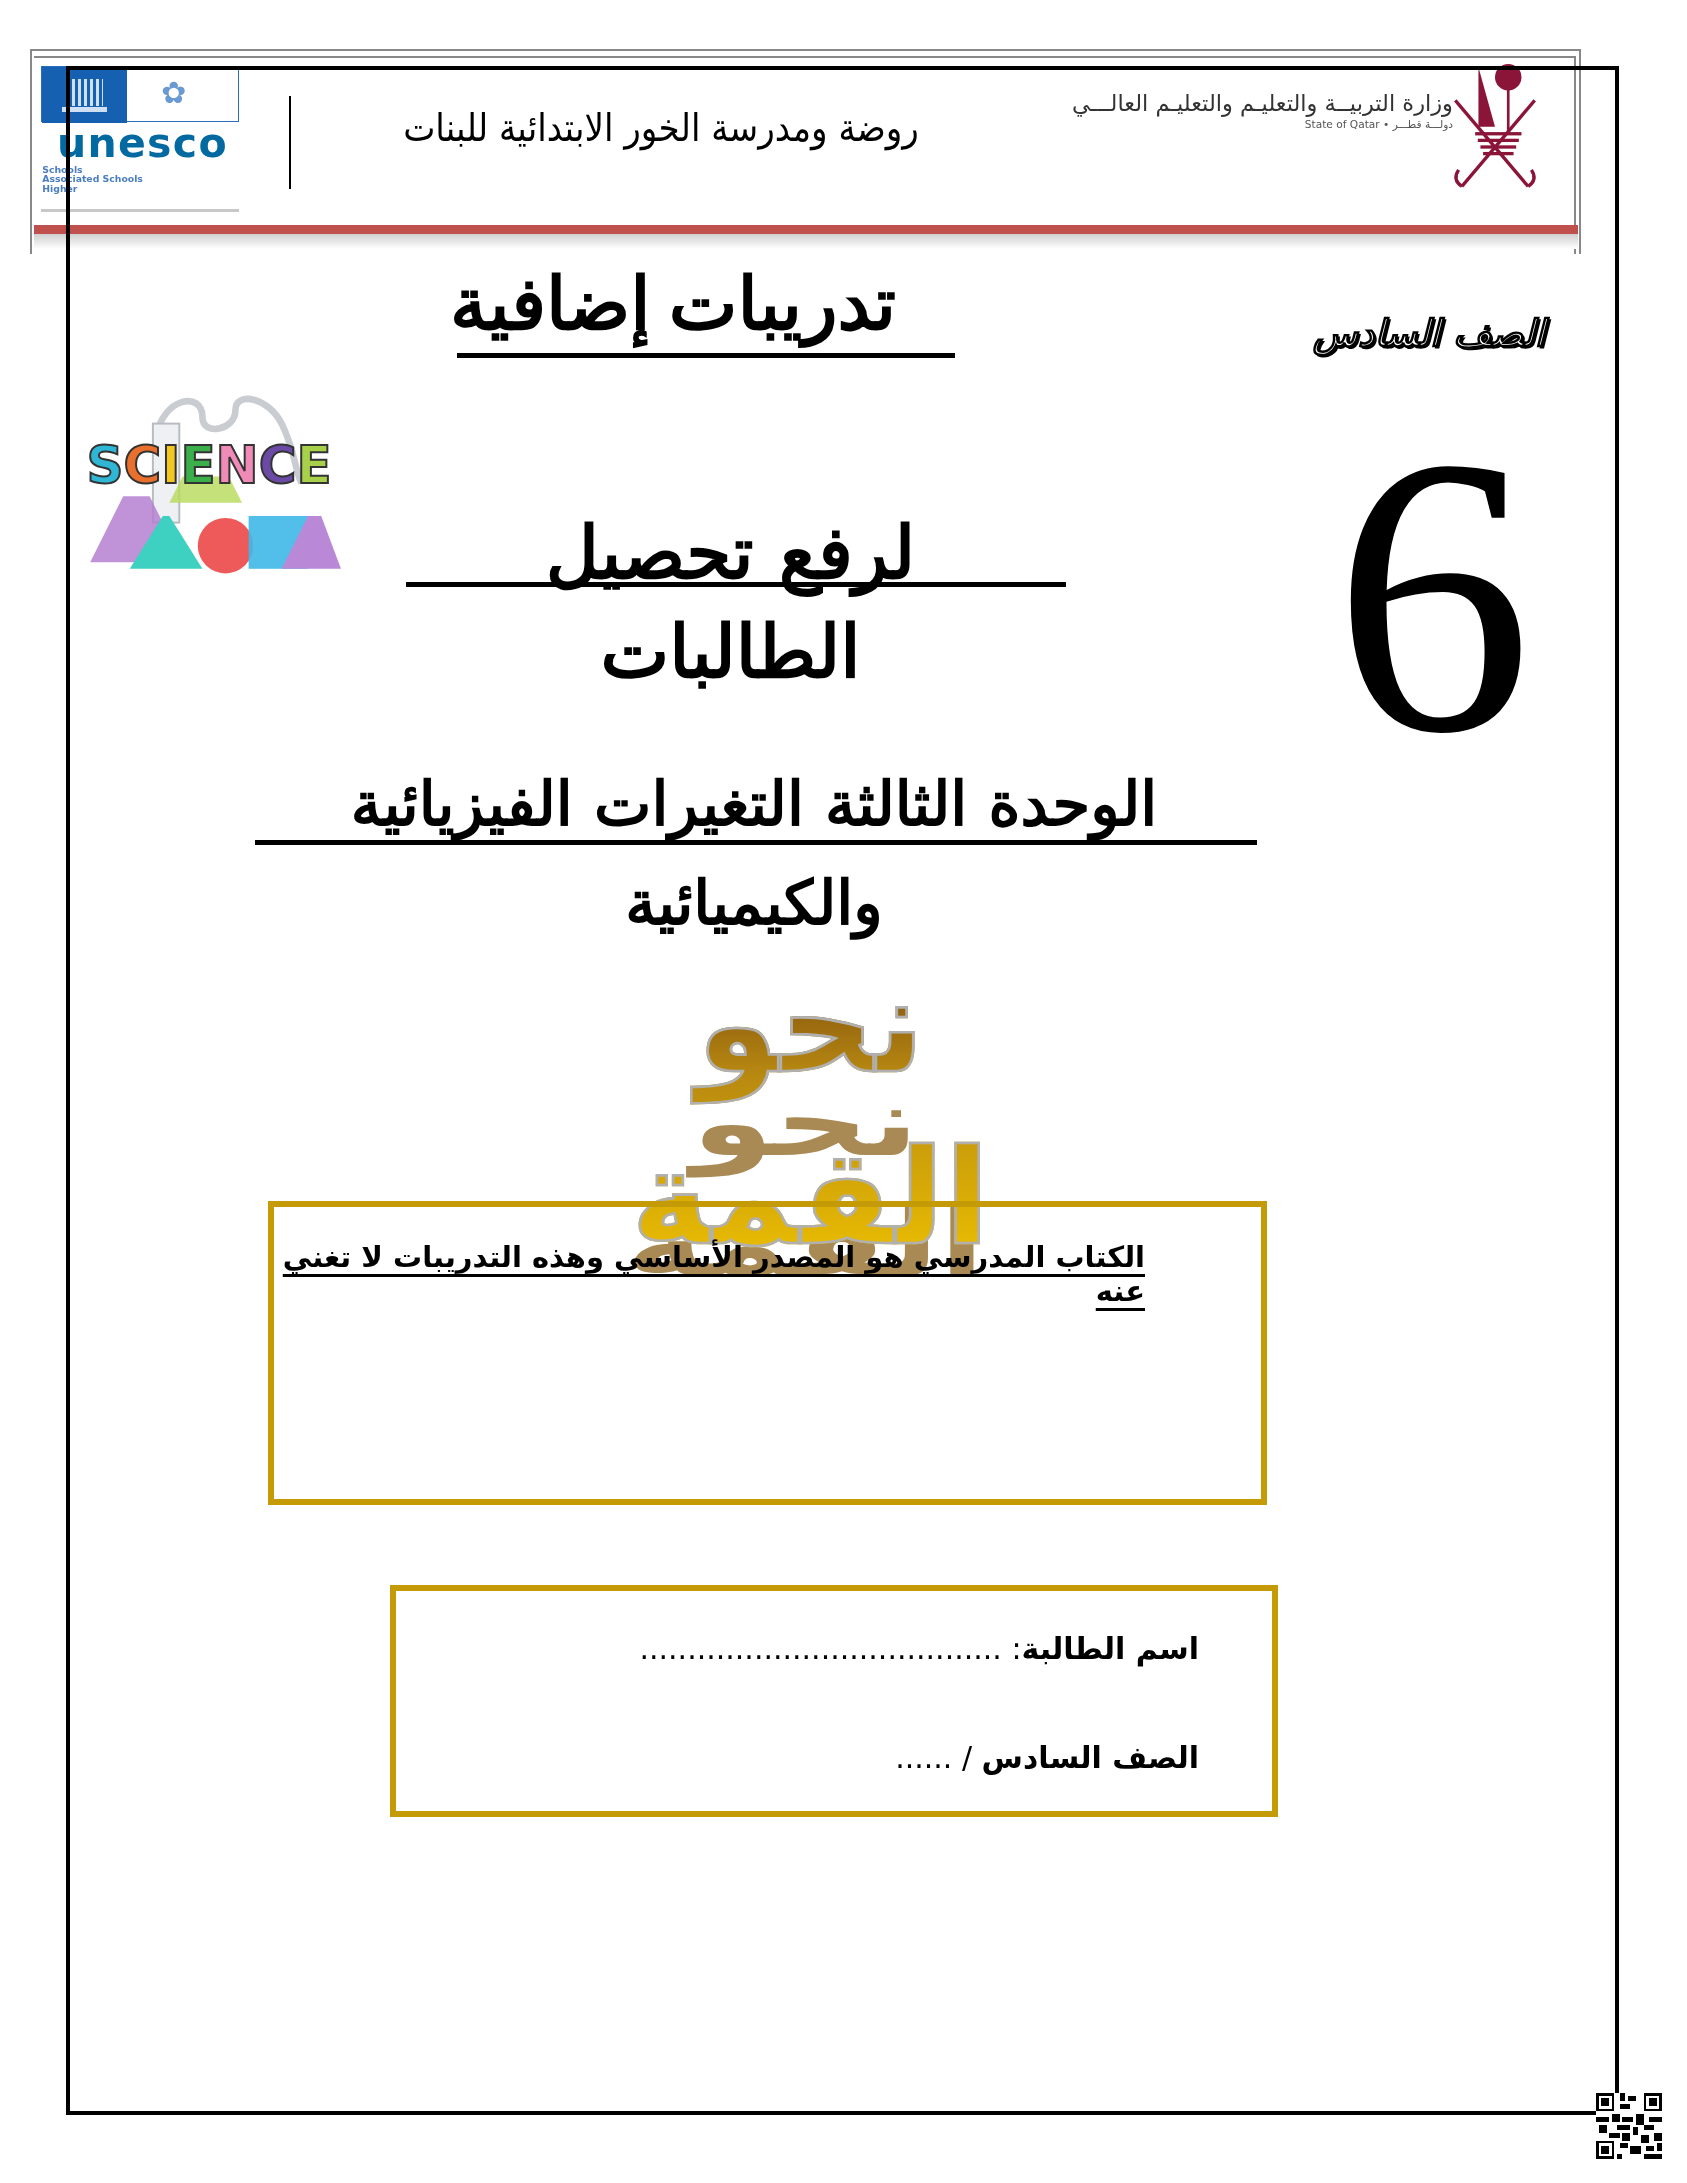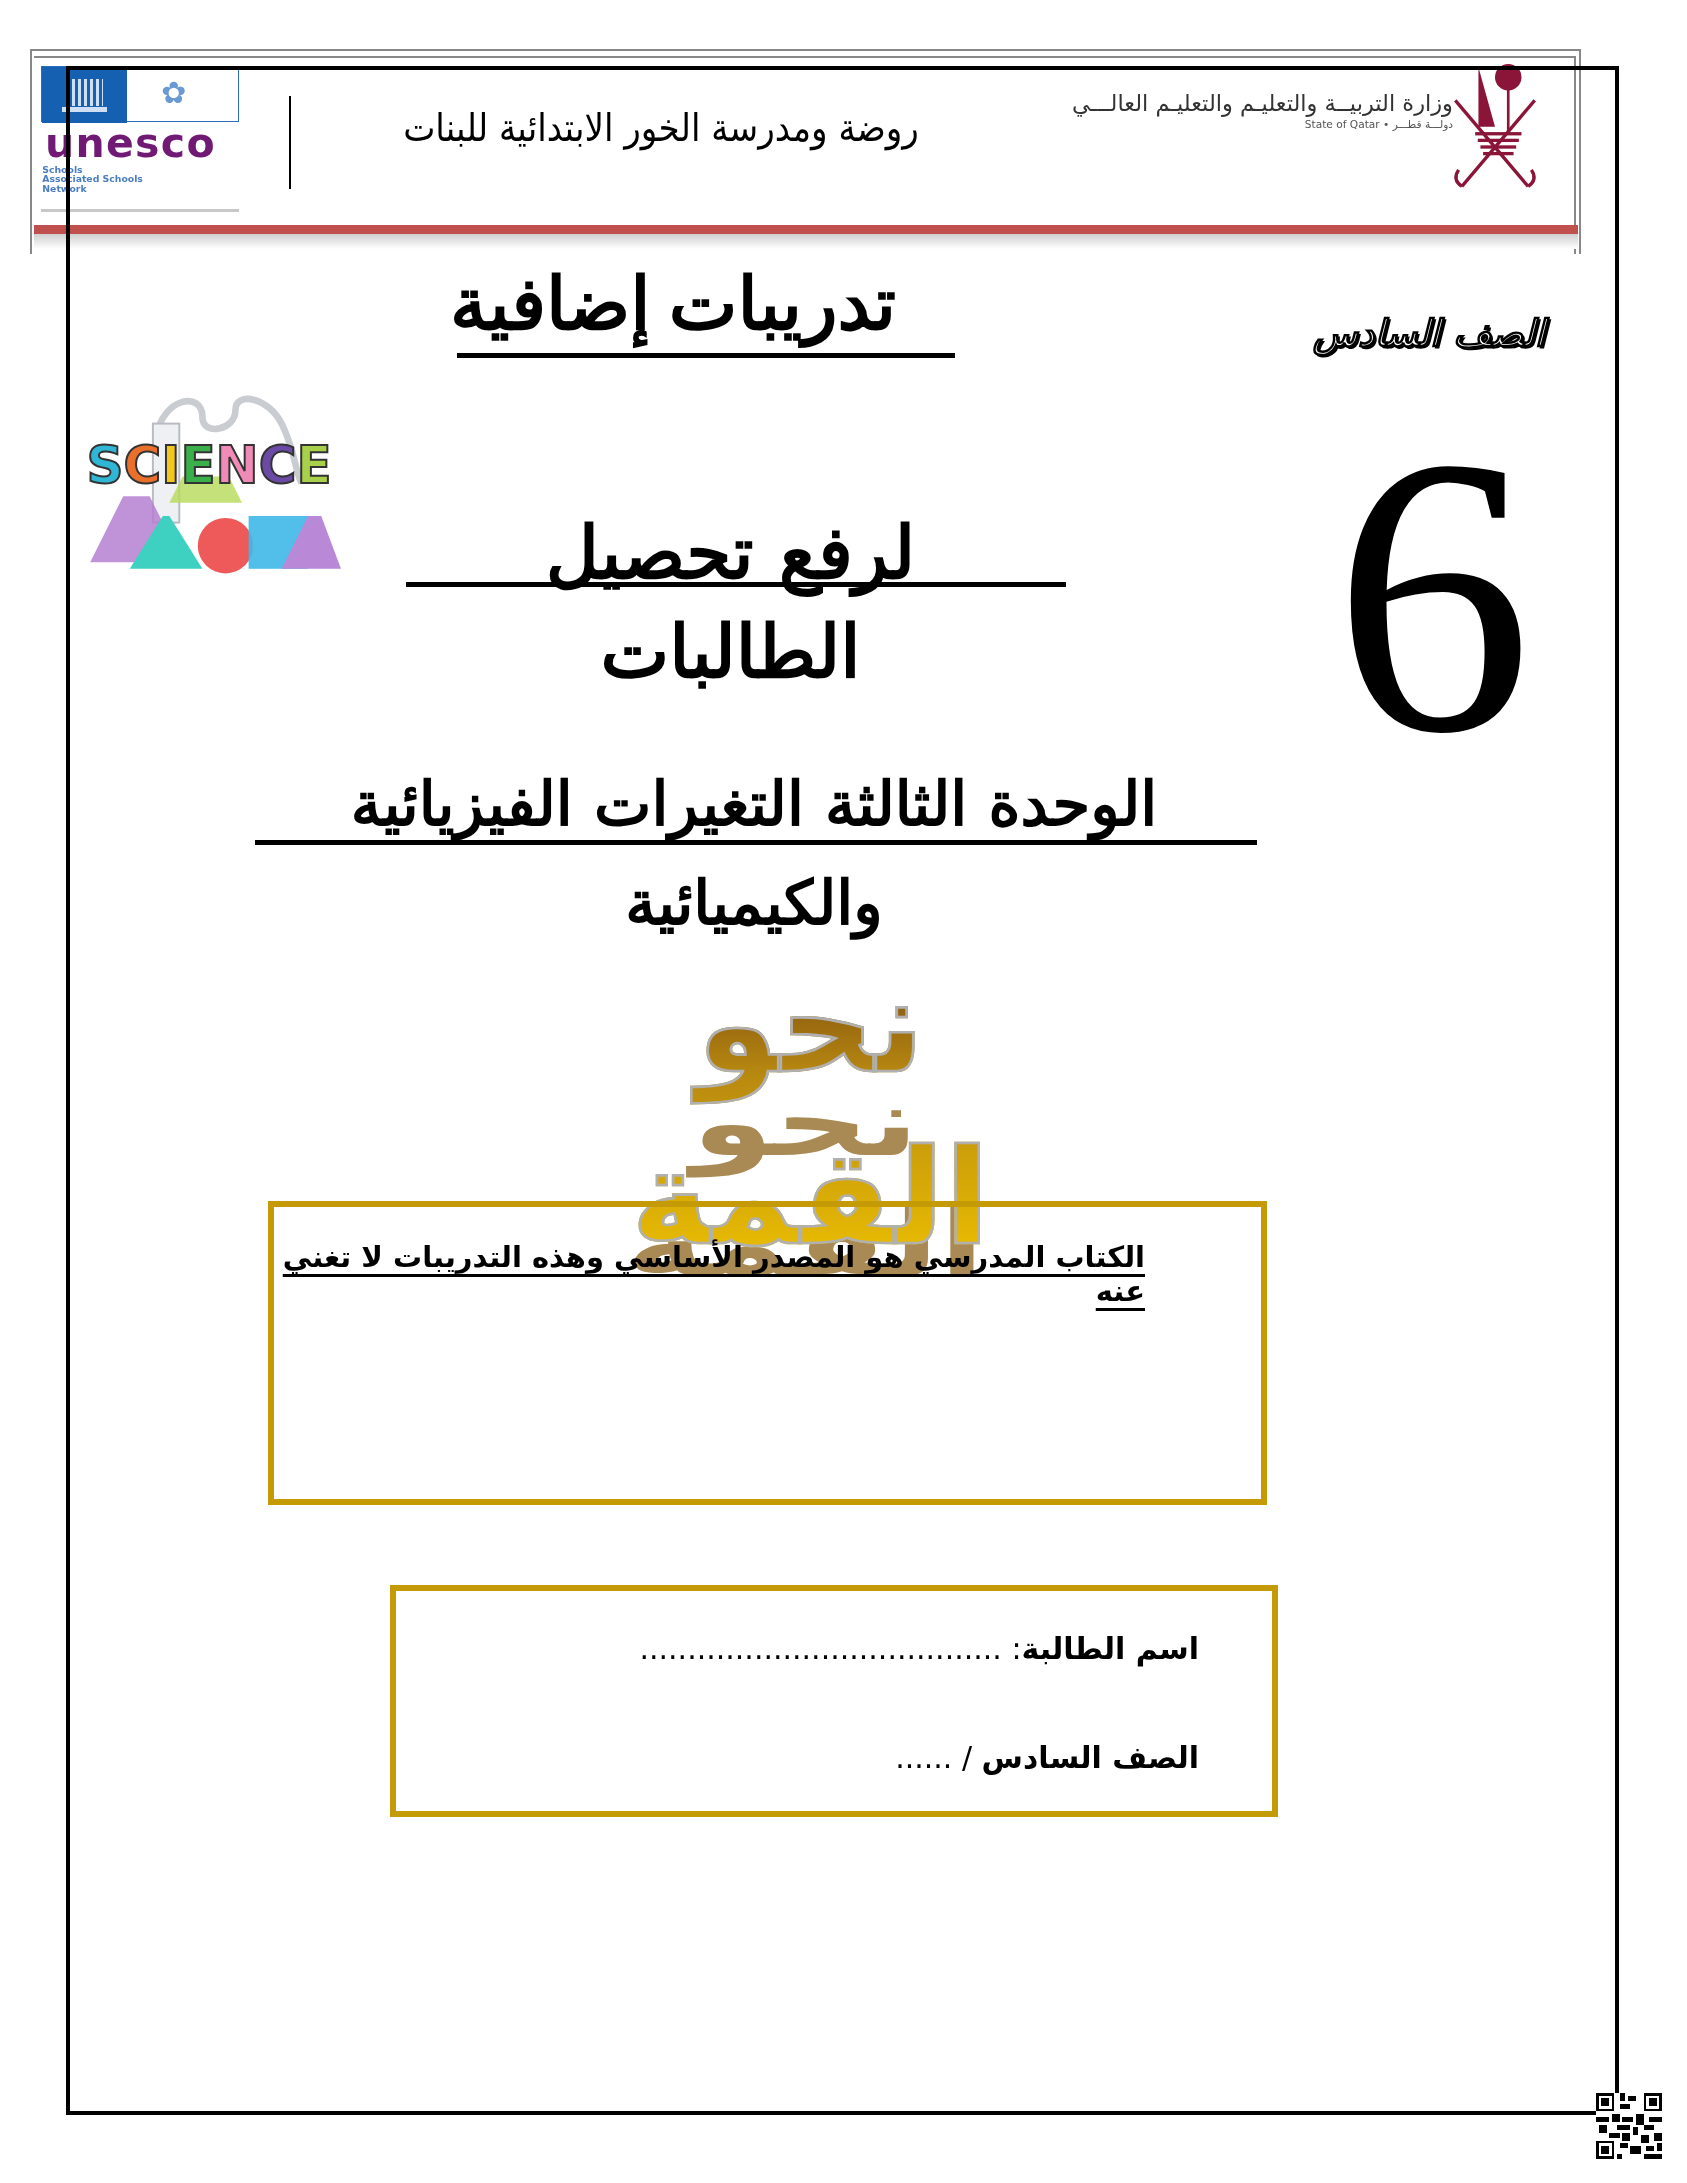--- a/index.html
+++ b/index.html
@@ -21,22 +21,22 @@
                   border: 4.6px solid #000; box-sizing: border-box; border-top-width: 4.6px; }
 
     
     .unesco { left: 41px; top: 66px; width: 205px; height: 149px; }
     .unesco-top { position:absolute; left:0; top:0; width:198px; height:56px; border:1.3px solid #2a6ebb; box-sizing:border-box; }
     .unesco-temple { position:absolute; left:0; top:0; width:85px; height:56px; background:#1560b0; }
     .unesco-temple::before { content:""; position:absolute; left:24px; top:12px; width:37px; height:26.5px;
        background: repeating-linear-gradient(90deg, #cfe0f5 0 3.3px, #1560b0 3.3px 6px); }
     .unesco-temple::after { content:""; position:absolute; left:20px; top:40px; width:45px; height:5.3px; background:#cfe0f5; }
     .unesco-knot { position:absolute; left:119px; top:8px; font-size:30px; color:#6a9ad4; }
-    .unesco-word { position:absolute; left:4px; top:53px; font-family:"DejaVu Sans", sans-serif; font-weight:bold;
-                   font-size:41px; color:#701a75; letter-spacing:1.3px; }
+    .unesco-word { position:absolute; left:16px; top:53px; font-family:"DejaVu Sans", sans-serif; font-weight:bold;
+                   font-size:41px; color:#0369a1; letter-spacing:1.3px; }
     .unesco-sub { position:absolute; left:1.3px; top:99px; font-size:9.3px; line-height:9.3px; color:#4a7ec0; font-weight:bold; }
     .unesco-rule { position:absolute; left:0; top:143px; width:198px; height:2.6px; background:#c8c8c8; }
     .hdr-divider { left: 289px; top: 96px; width: 2px; height: 93px; background: #000; }
 
     .school-name { left: 370px; top: 106px; width: 582px; text-align: center; direction: rtl;
                    font-family: "DejaVu Sans Condensed", "DejaVu Sans", sans-serif; font-size: 38px; }
 
     .ministry { left: 1016px; top: 89px; width: 437px; text-align: right; }
     .ministry-ar { direction: rtl; font-size: 22.5px; line-height: 29px; color: #333; }
     .ministry-en { font-family: "Liberation Sans", sans-serif; font-size: 26.5px; line-height: 30px; color: #333; letter-spacing:-0.7px; }
@@ -96,21 +96,21 @@
 
 <div class="abs unesco">
   <div class="unesco-top">
     <div class="unesco-temple"></div>
     <div class="unesco-knot">✿</div>
   </div>
   <div class="unesco-word">unesco</div>
   <div class="unesco-sub">
     <div>Schools</div>
     <div>Associated Schools</div>
-    <div>Network</div>
+    <div>Higher</div>
   </div>
   <div class="unesco-rule"></div>
 </div>
 <div class="abs hdr-divider"></div>
 
 <div class="abs school-name">روضة ومدرسة الخور الابتدائية للبنات</div>
 
 <div class="abs ministry">
   <div class="ministry-ar">وزارة التربيــة والتعليـم والتعليـم العالـــي</div>
   <div class="ministry-state">State of Qatar • دولـــة قطـــر</div>

